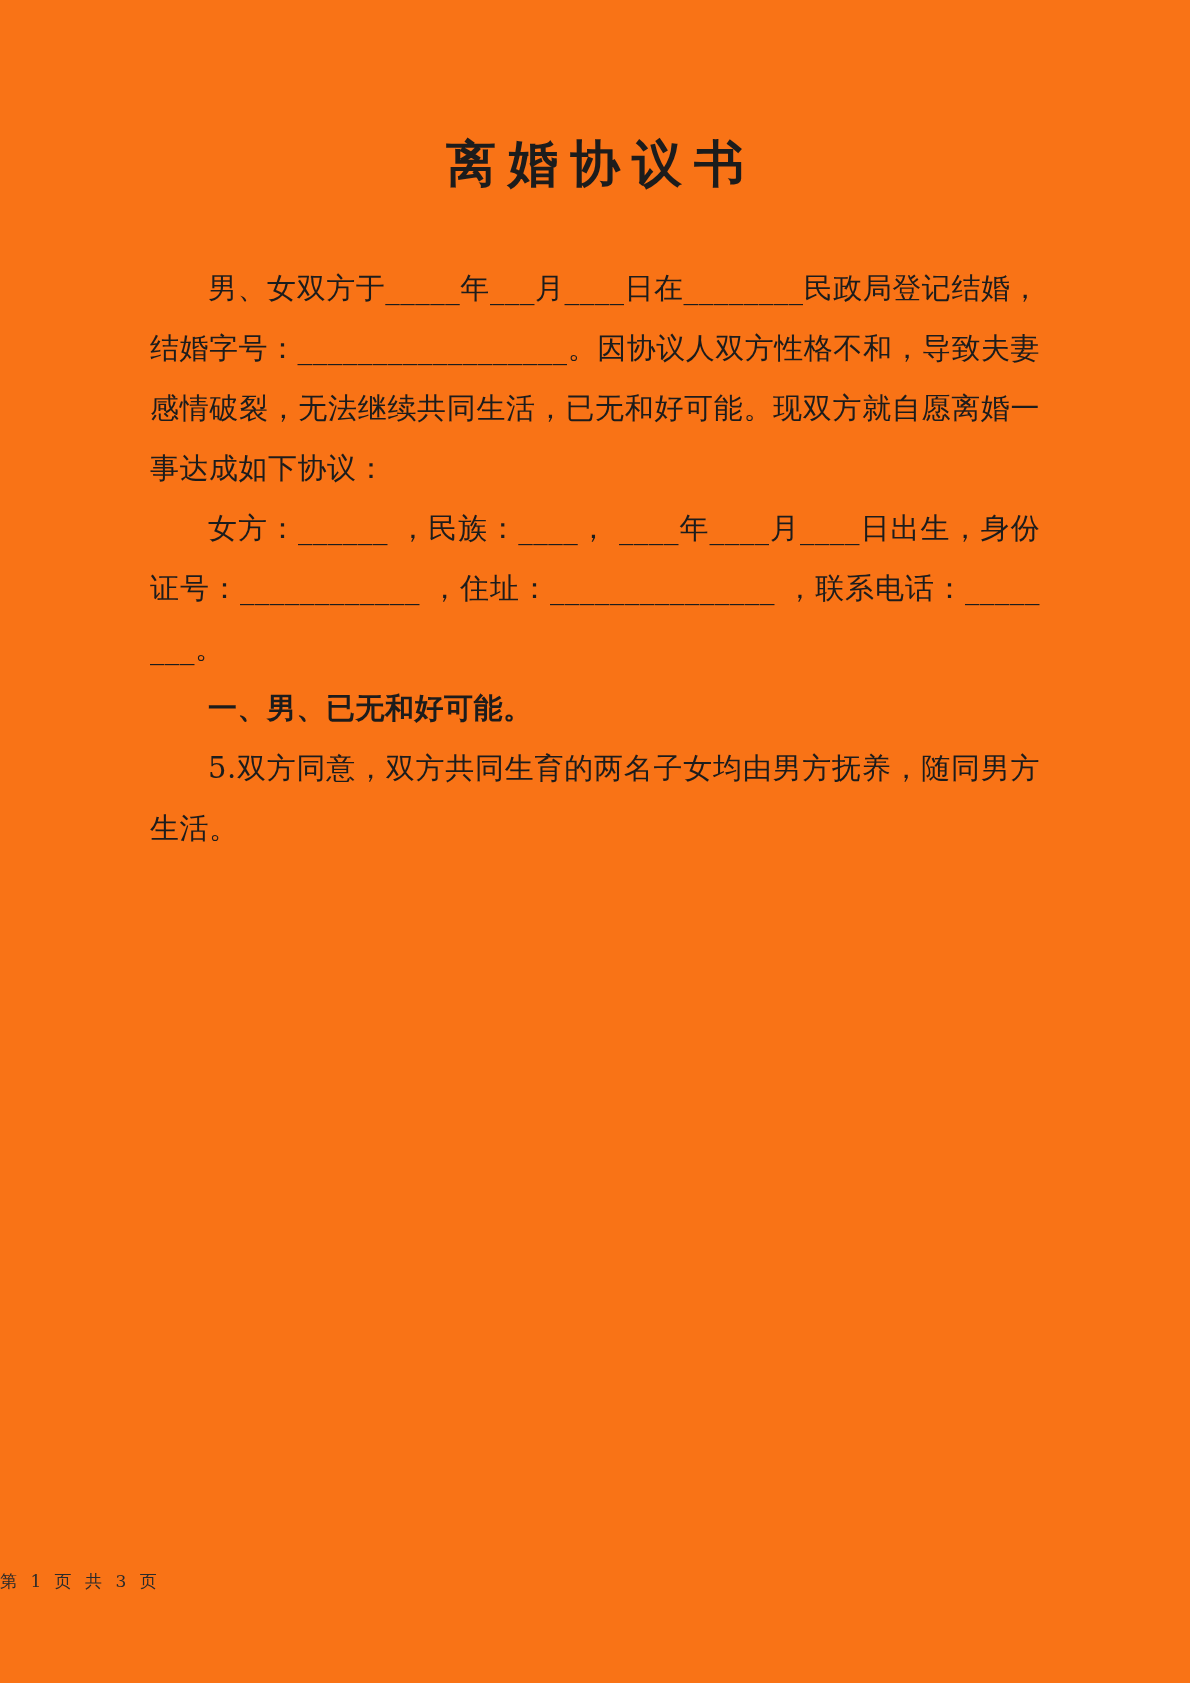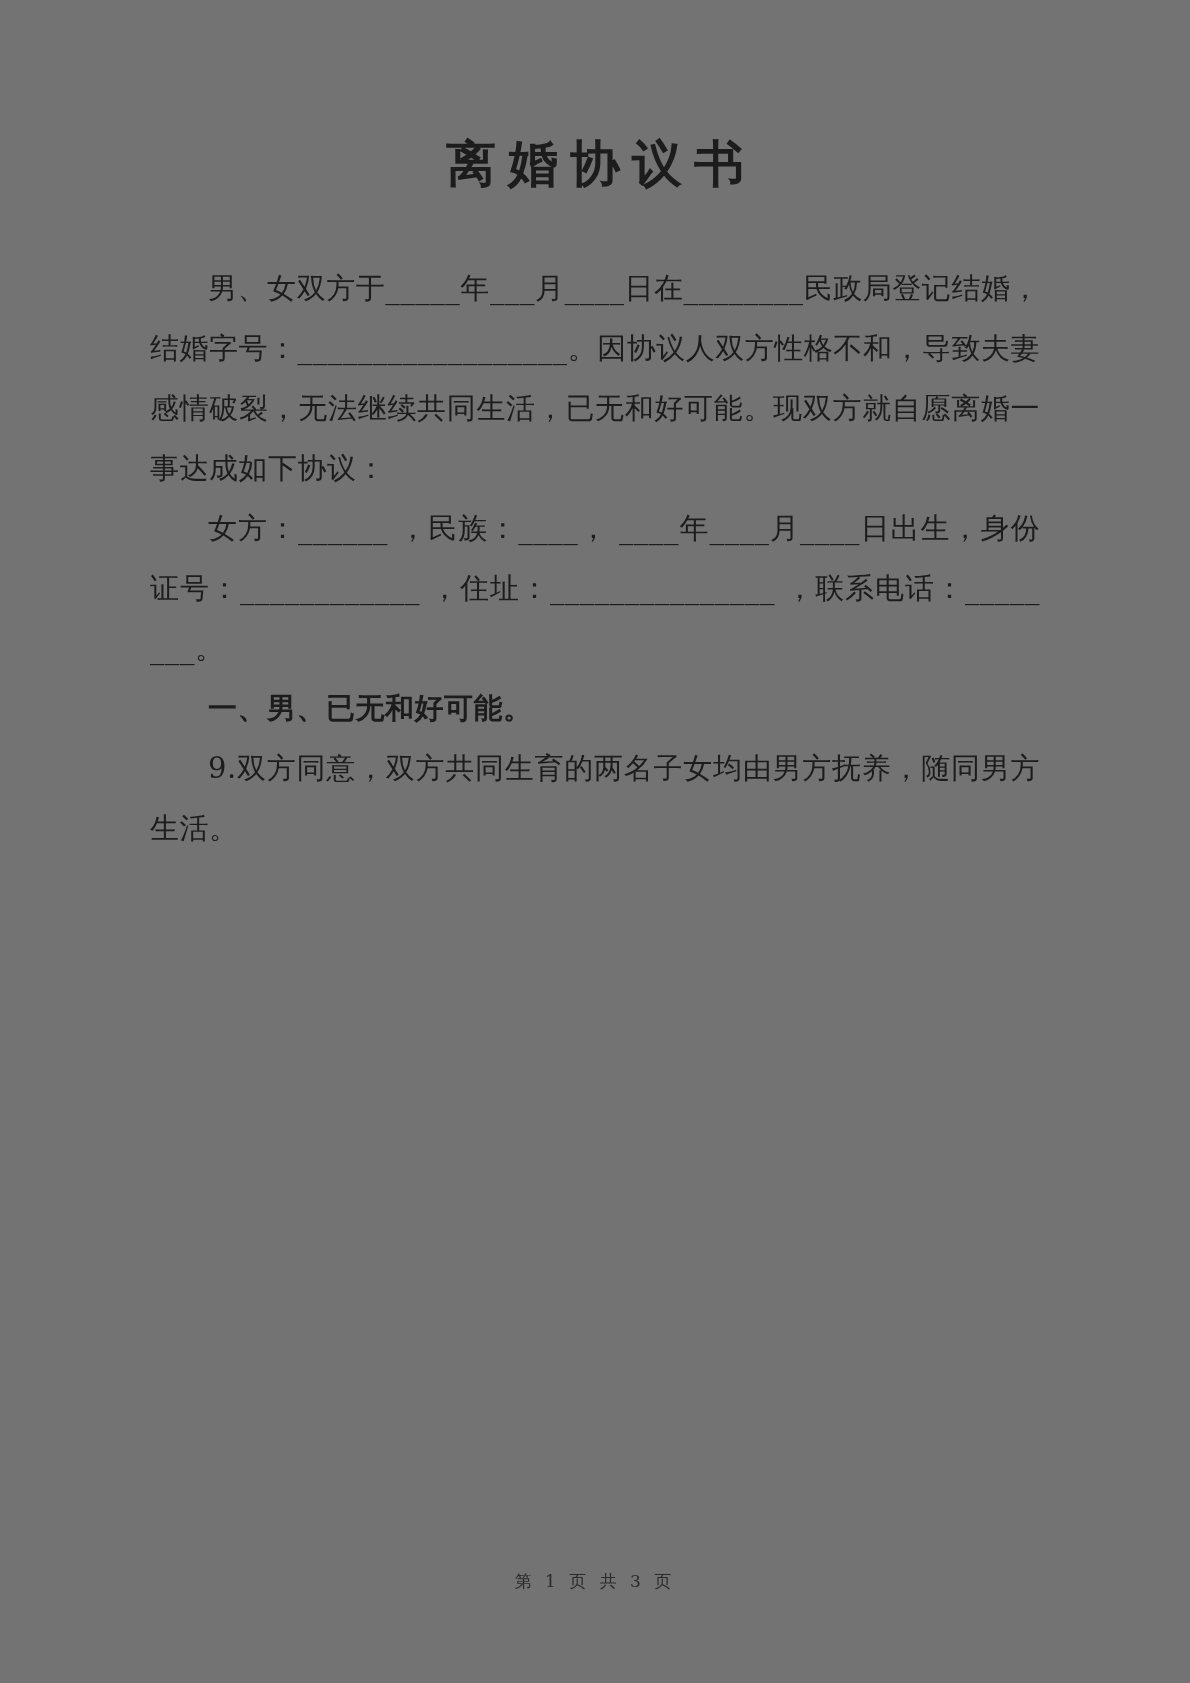--- a/index.html
+++ b/index.html
@@ -1,21 +1,21 @@
 <!DOCTYPE html>
 <html lang="zh"><head>
 <meta charset="utf-8">
 <style>
   html, body { margin: 0; padding: 0; background: #e9e9e9; }
   .page {
     position: relative;
     width: 1190px;
     height: 1683px;
     margin: 0 auto;
-    background: #737373;
+    background: #f97316;
     color: #1c1c1c;
     box-sizing: border-box;
     padding: 128px 150px 0 150px;
     font-family: "DejaVu Serif", "Liberation Serif", serif;
     overflow: hidden;
   }
   .title {
     margin: 0 0 58px 0;
     text-align: center;
     font-size: 50px;
@@ -33,21 +33,21 @@
     text-indent: 58px; 
     letter-spacing: 0.5px;
     word-break: break-all;
   }
   .para.heading { font-weight: 700; }
   .footer {
     position: absolute;
     left: 0;
     right: 0;
     bottom: 90px;
-    text-align: center;
+    text-align: left;
     font-size: 17px;
     letter-spacing: 4px;
     color: #2a2a2a;
   }
 </style>
 </head>
 <body>
 
 <div class="page">
 
@@ -57,20 +57,20 @@
 
 
     <p class="para">男、女双方于_____年___月____日在________民政局登记结婚，结婚字号：__________________。因协议人双方性格不和，导致夫妻感情破裂，无法继续共同生活，已无和好可能。现双方就自愿离婚一事达成如下协议：</p>
 
     <p class="para">女方：______ ，民族：____， ____年____月____日出生，身份证号：____________ ，住址：_______________ ，联系电话：________。</p>
 
     <p class="para heading">一、男、已无和好可能。</p>
 
 
 
-    <p class="para">9.双方同意，双方共同生育的两名子女均由男方抚养，随同男方生活。</p>
+    <p class="para">5.双方同意，双方共同生育的两名子女均由男方抚养，随同男方生活。</p>
 
 
   </div>
 
   <div class="footer">第 1 页 共 3 页</div>
 
 </div>
 
 </body></html>

